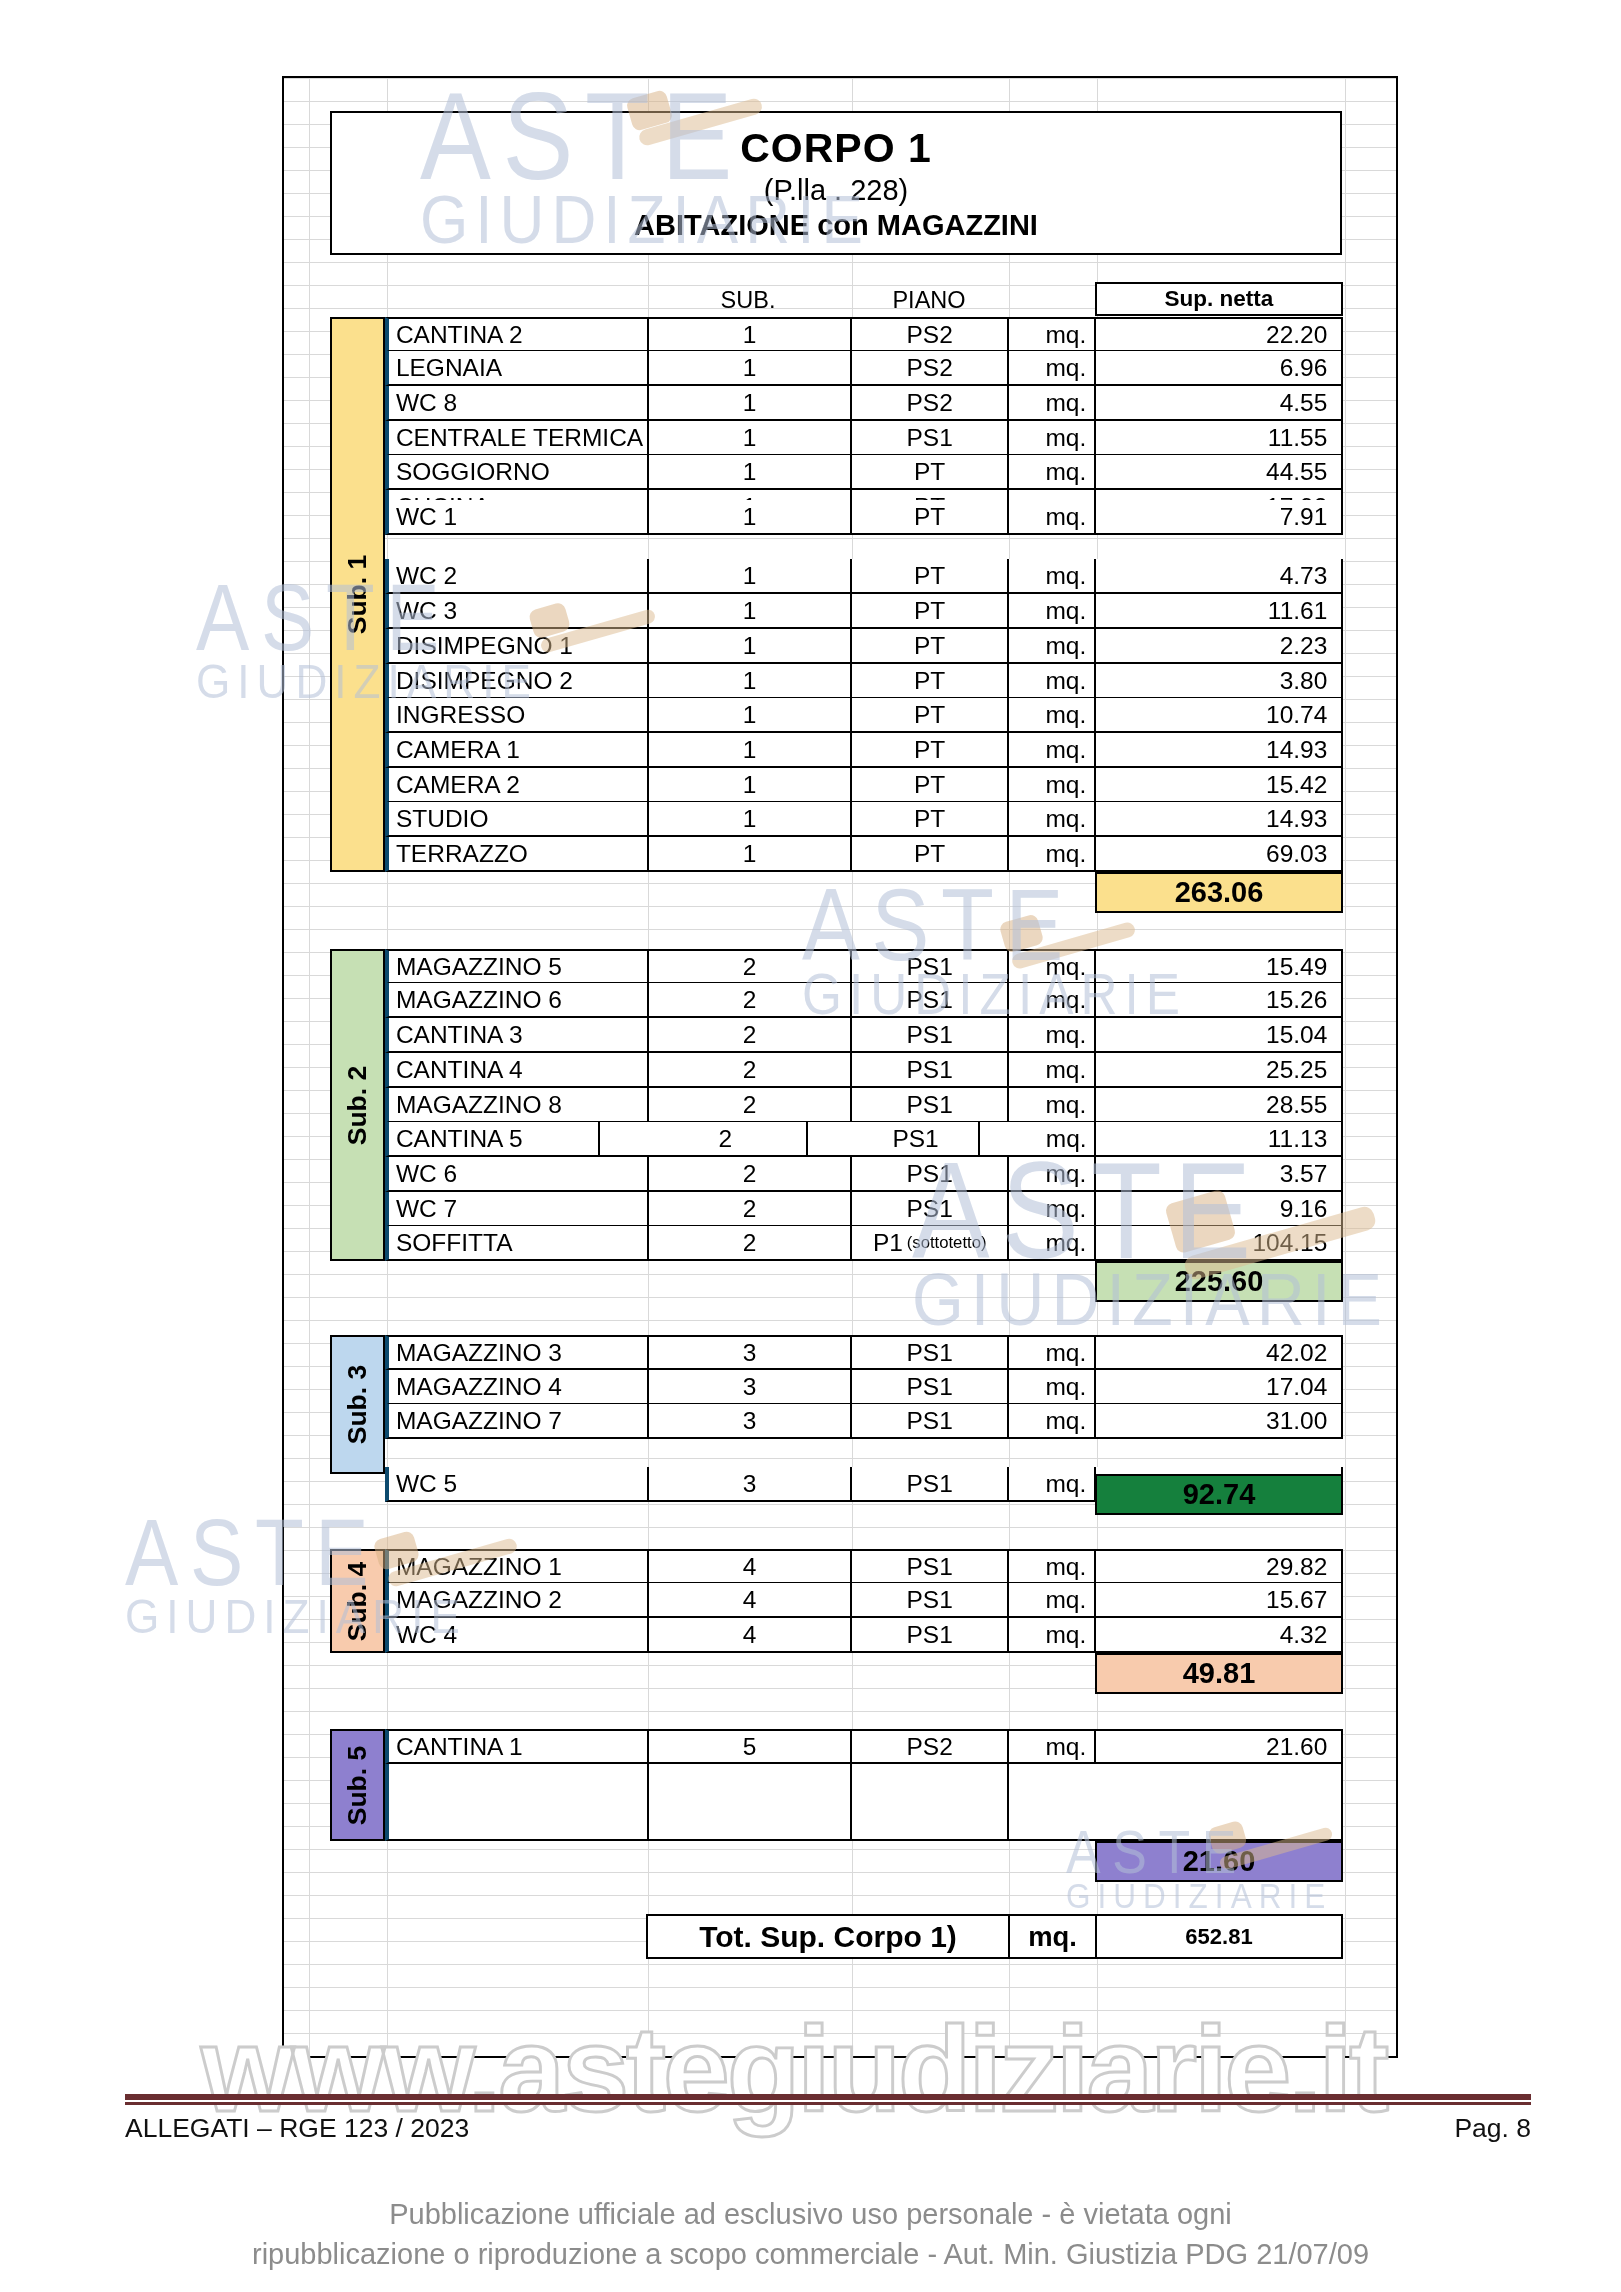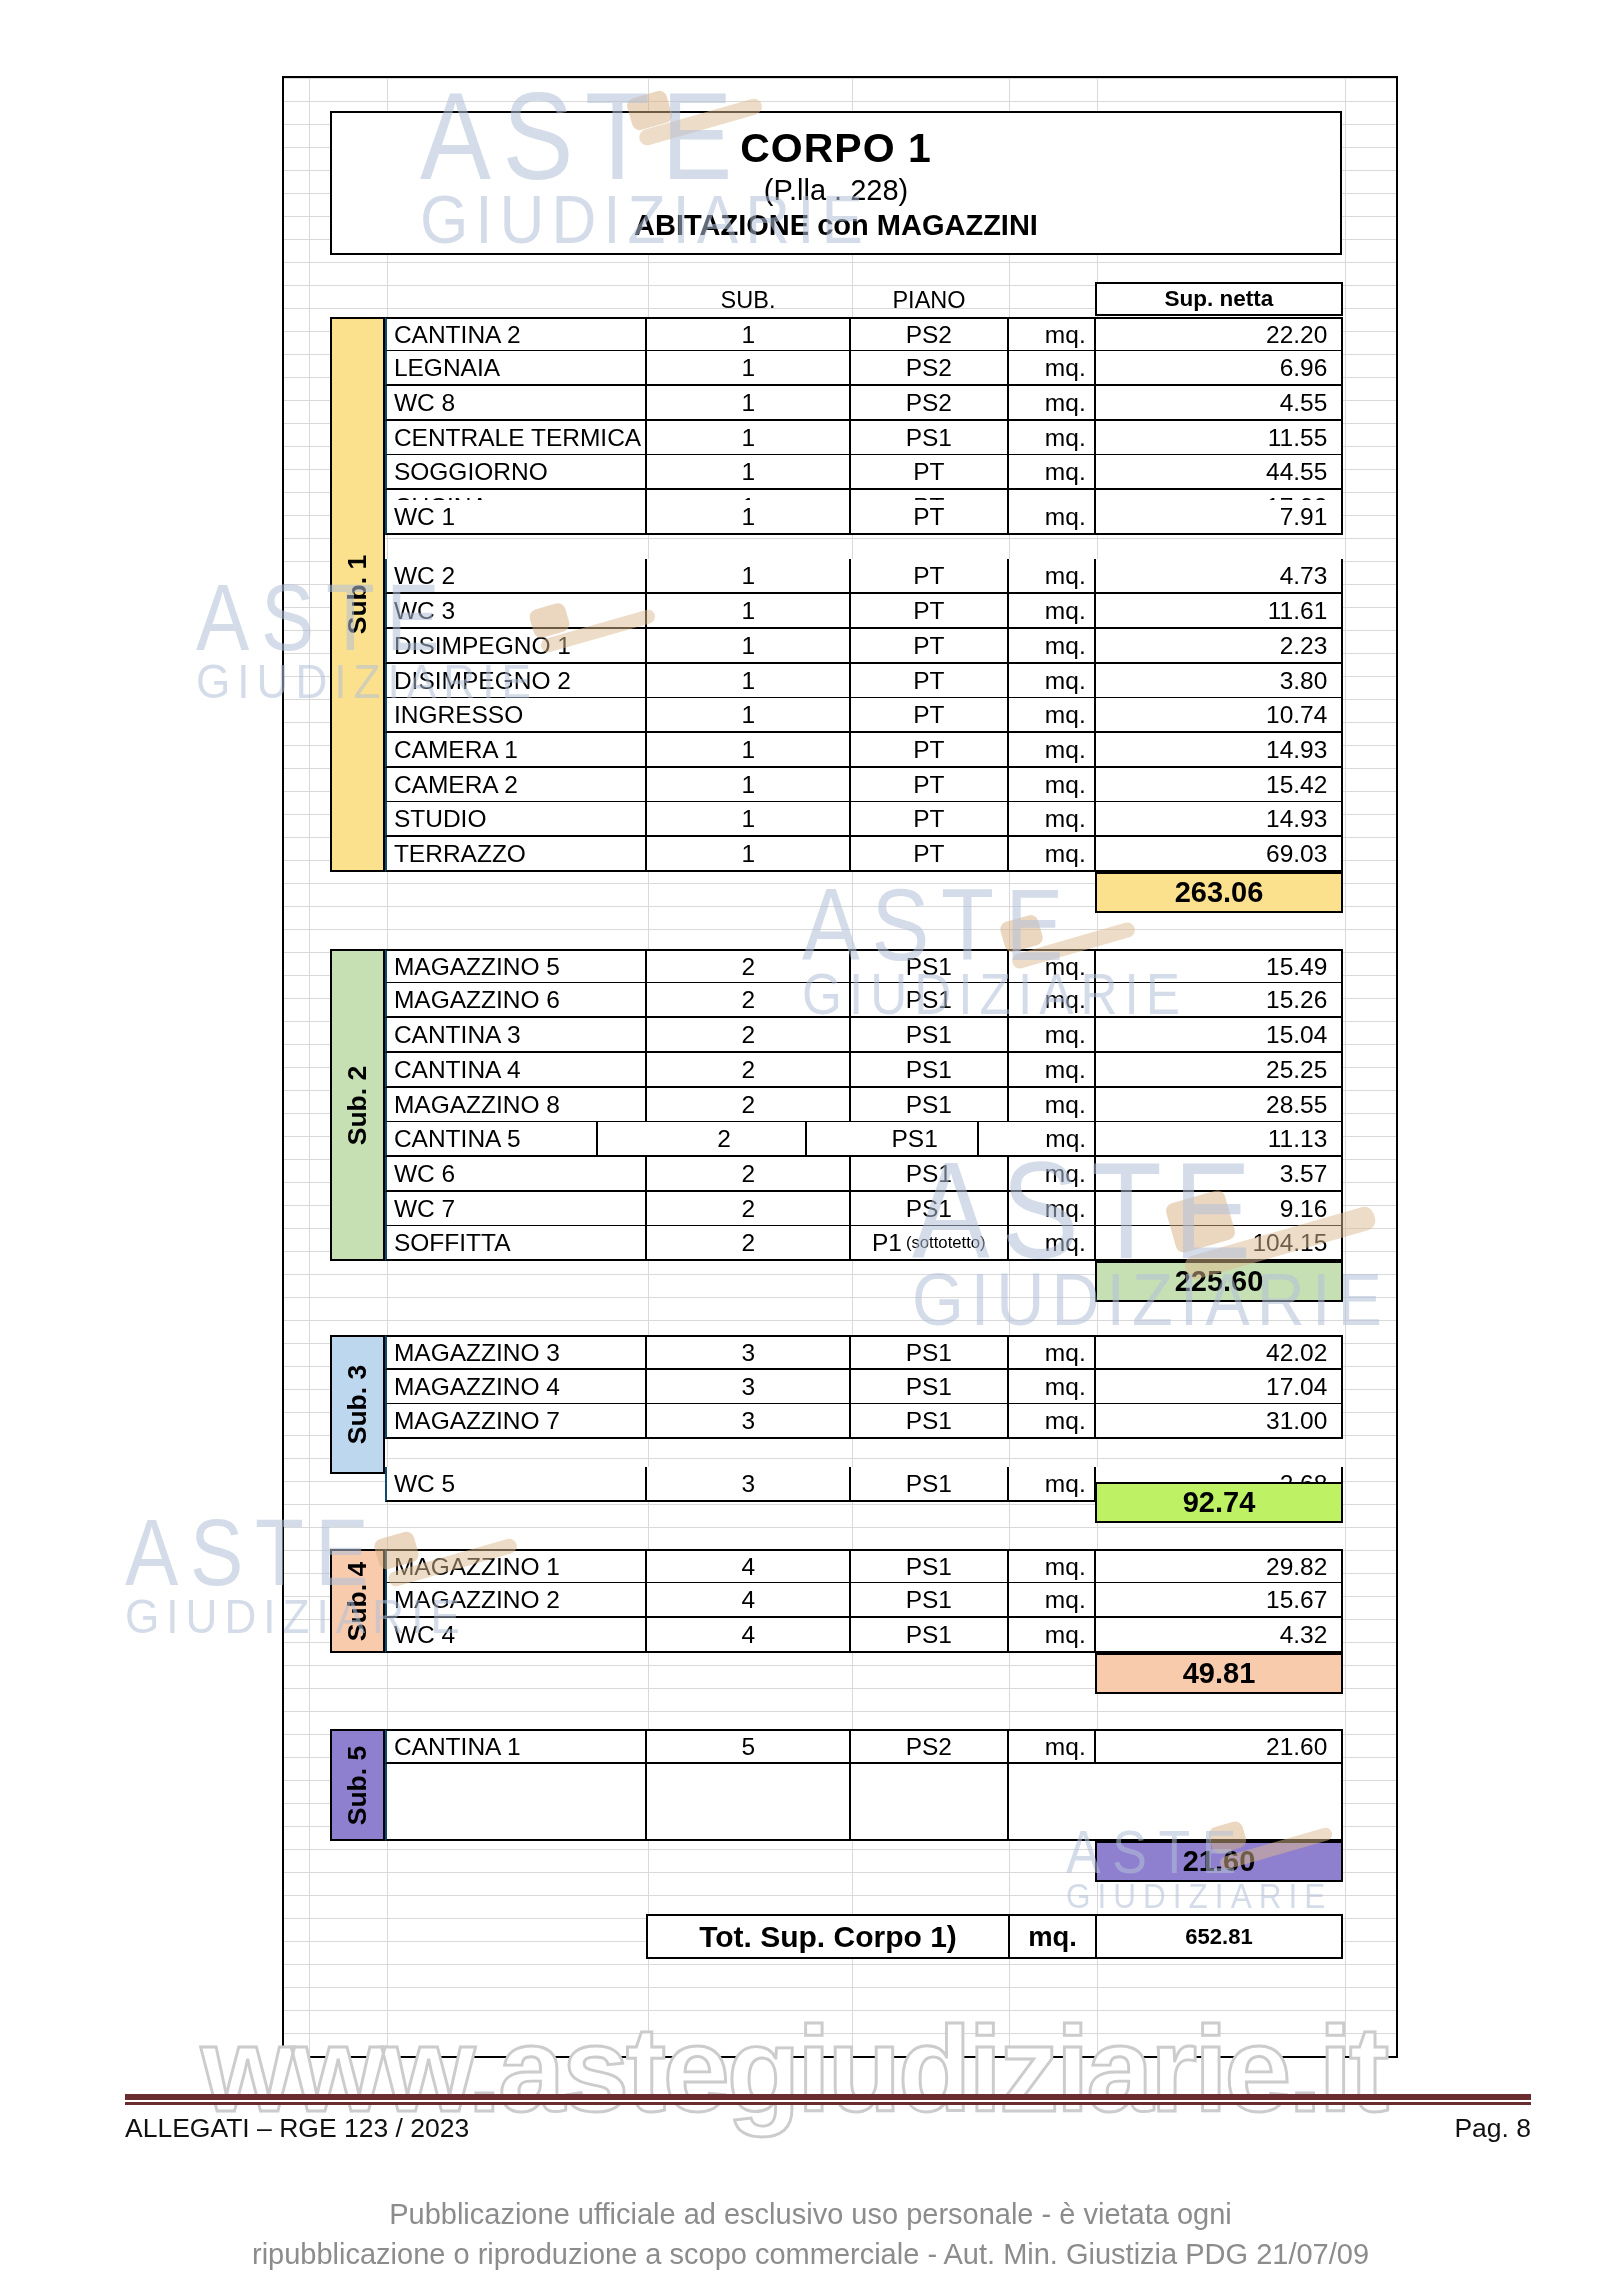--- a/index.html
+++ b/index.html
@@ -30,21 +30,21 @@
   .colhead.sub{left:646px;width:204px;}
   .colhead.piano{left:850px;width:158px;}
   .supnetta{position:absolute;left:1095px;top:282px;width:248px;height:34px;border:2.9px solid #000;box-sizing:border-box;background:#fff;
     font-size:22.5px;font-weight:bold;display:flex;align-items:center;justify-content:center;z-index:10;}
 
   
   .band{position:absolute;left:330px;width:55px;border:2px solid #000;box-sizing:border-box;z-index:11;
         display:flex;align-items:center;justify-content:center;}
   .band span{transform:rotate(-90deg);white-space:nowrap;font-weight:bold;font-size:26.5px;}
   .trow{position:absolute;left:385px;width:958px;display:flex;box-sizing:border-box;background:#fff;
-        border-left:2px solid #0c4a6e;border-bottom:2px solid #000;z-index:10;}
+        border-left:4px solid #0c4a6e;border-bottom:2px solid #000;z-index:10;}
   .trow.first{border-top:2px solid #000;}
   .cell{box-sizing:border-box;border-right:2px solid #000;display:flex;align-items:center;font-size:24.5px;background:#fff;}
   .c-name{width:261px;padding-left:6.9px;}
   .c-sub{width:204px;justify-content:center;}
   .c-piano{width:158px;justify-content:center;}
   .c-piano .note{font-size:16.7px;margin-left:3.9px;}
   .c-mq{width:87px;justify-content:flex-end;padding-right:7.8px;}
   .c-val{width:248px;justify-content:flex-end;padding-right:13.7px;}
   .c-merge{width:335px;}
   .totalbox{position:absolute;left:1095px;width:248px;height:41px;border:2.9px solid #000;box-sizing:border-box;z-index:11;
@@ -361,21 +361,21 @@
       </div>
       <div class="trow" style="top: 1439px; height: 35px; margin-top: 28px;">
         <div class="cell c-name">WC 5</div>
         <div class="cell c-sub">3</div>
         <div class="cell c-piano">
           <span>PS1</span>
         </div>
         <div class="cell c-mq">mq.</div>
         <div class="cell c-val">2.68</div>
       </div>
-      <div class="totalbox" style="top: 1474px; height: 41px; background: #bef264; margin-top: 8px;">92.74</div>
+      <div class="totalbox" style="top: 1474px; height: 41px; background: #15803d;">92.74</div>
       <div class="band" style="top: 1549px; height: 104px; background: rgb(248, 203, 173);">
         <span>Sub. 4</span>
       </div>
       <div class="trow first" style="top: 1549px; height: 35px;">
         <div class="cell c-name">MAGAZZINO 1</div>
         <div class="cell c-sub">4</div>
         <div class="cell c-piano">
           <span>PS1</span>
         </div>
         <div class="cell c-mq">mq.</div>

